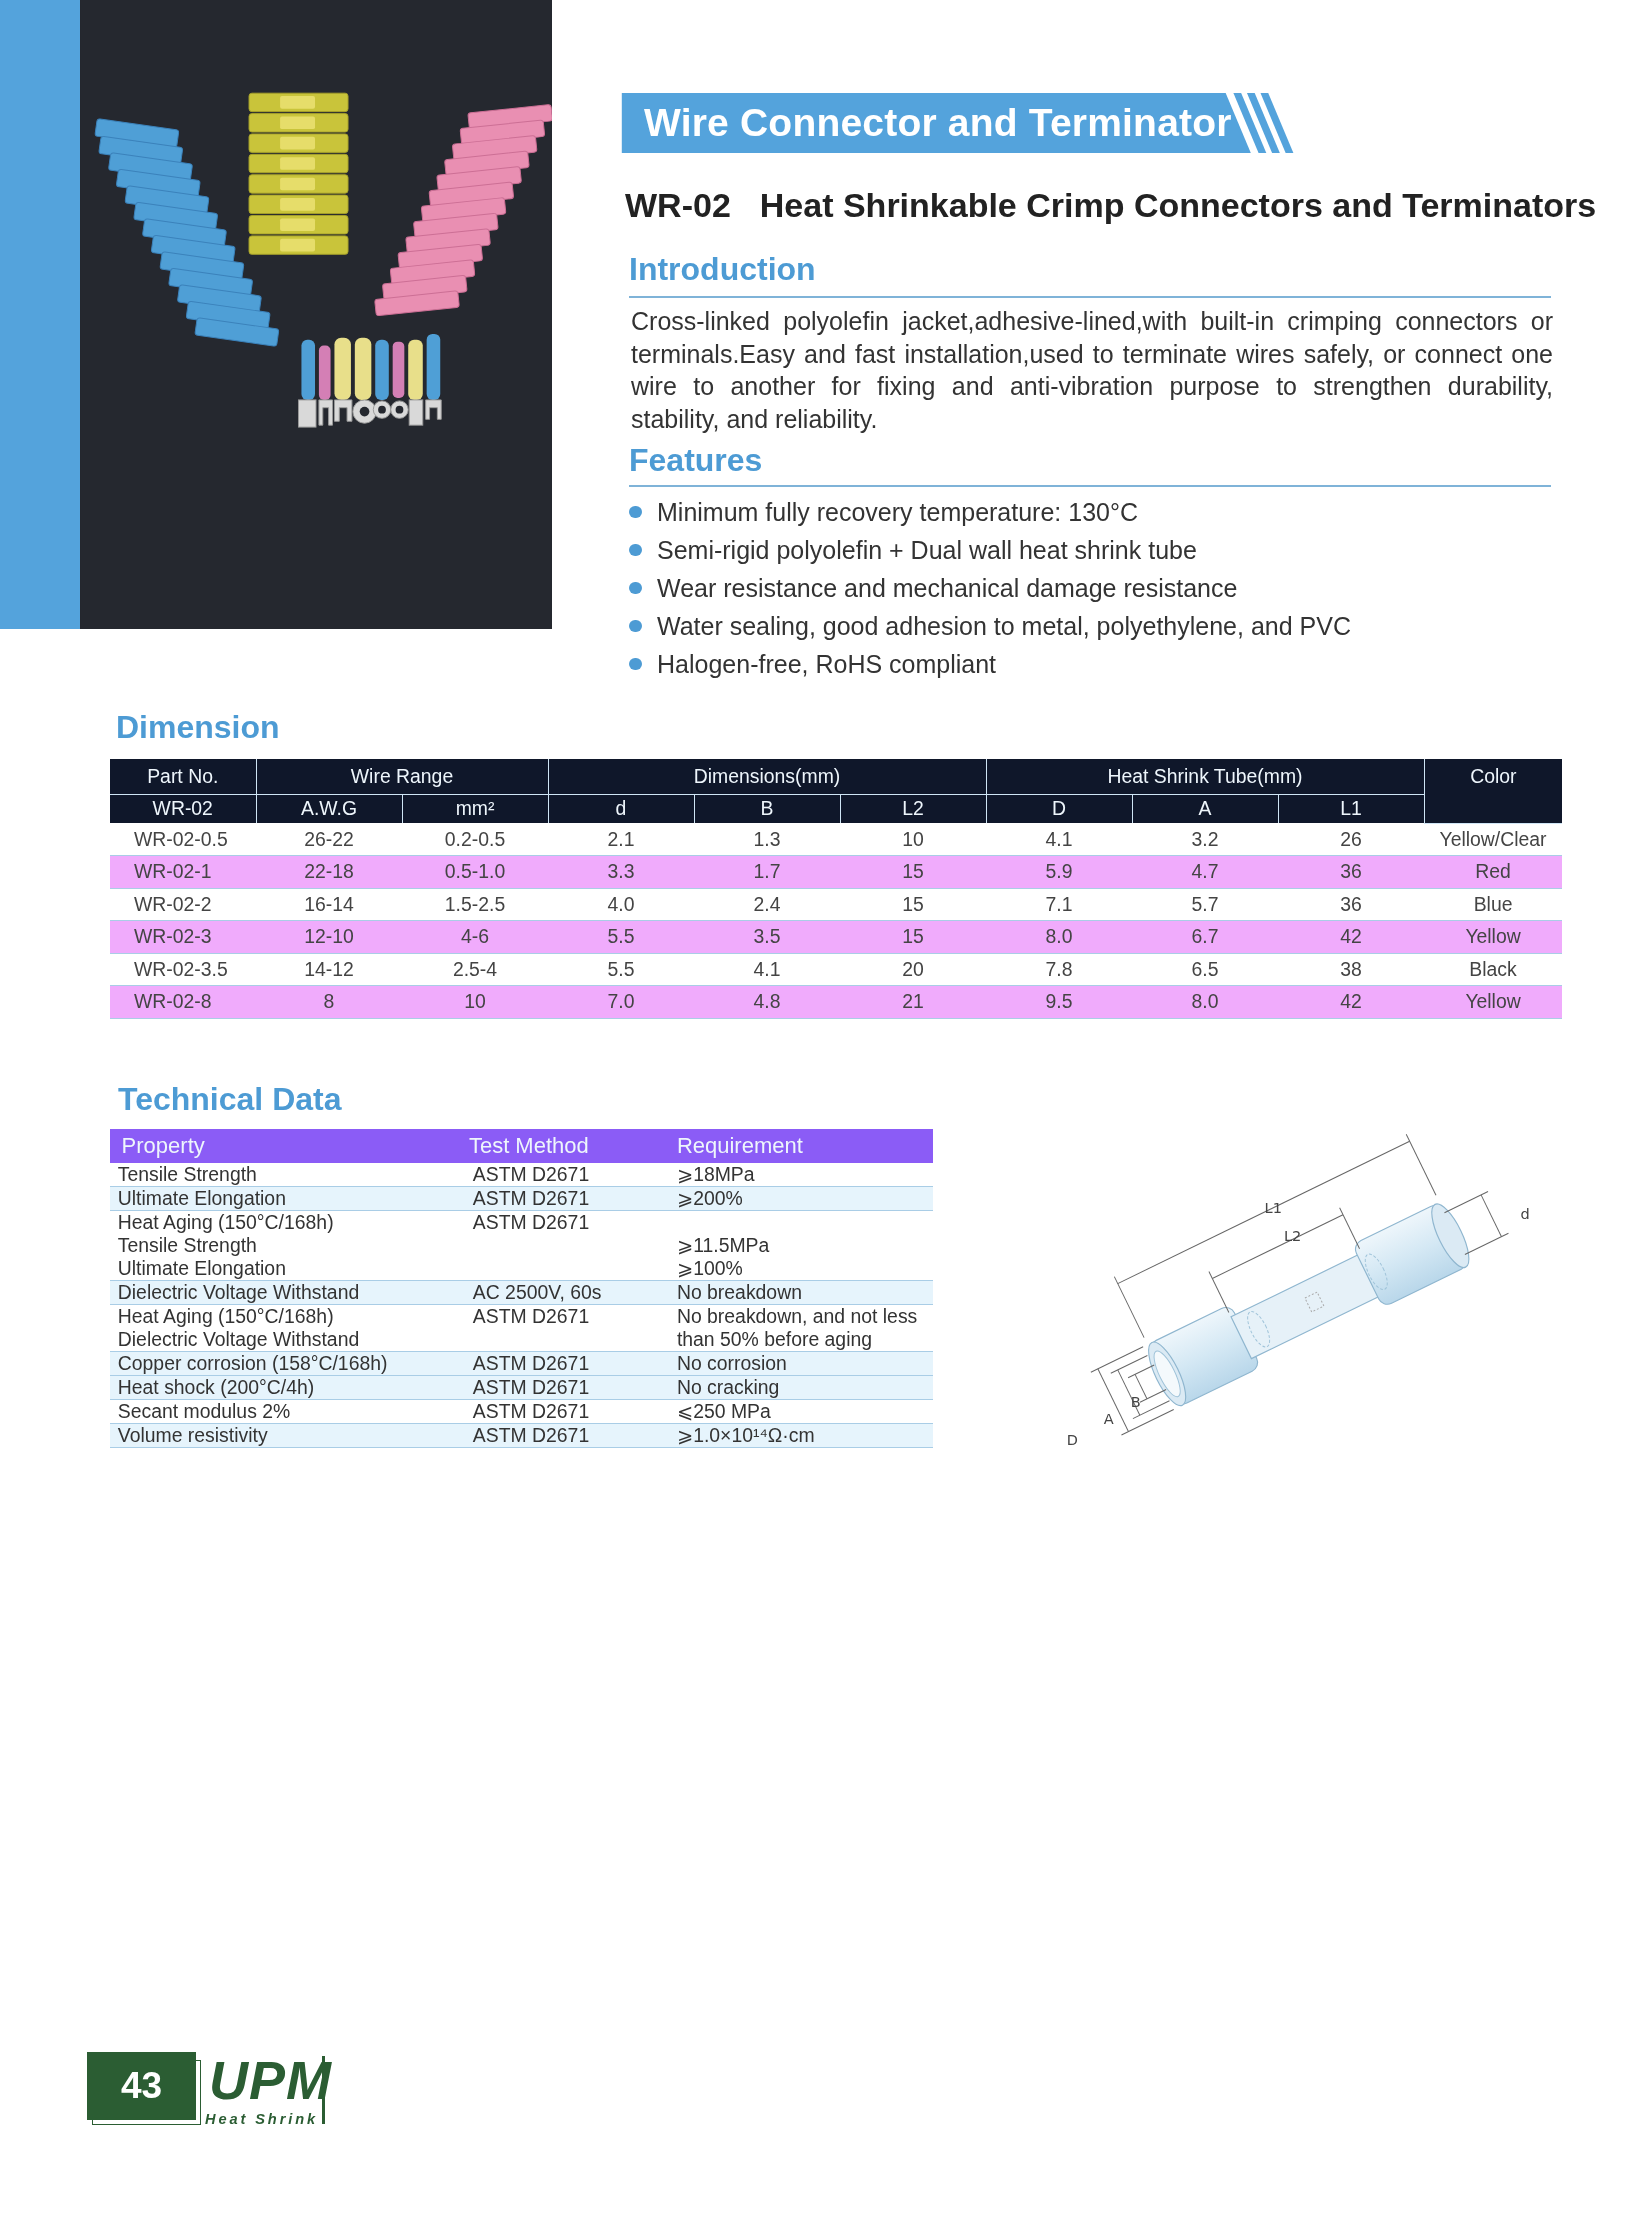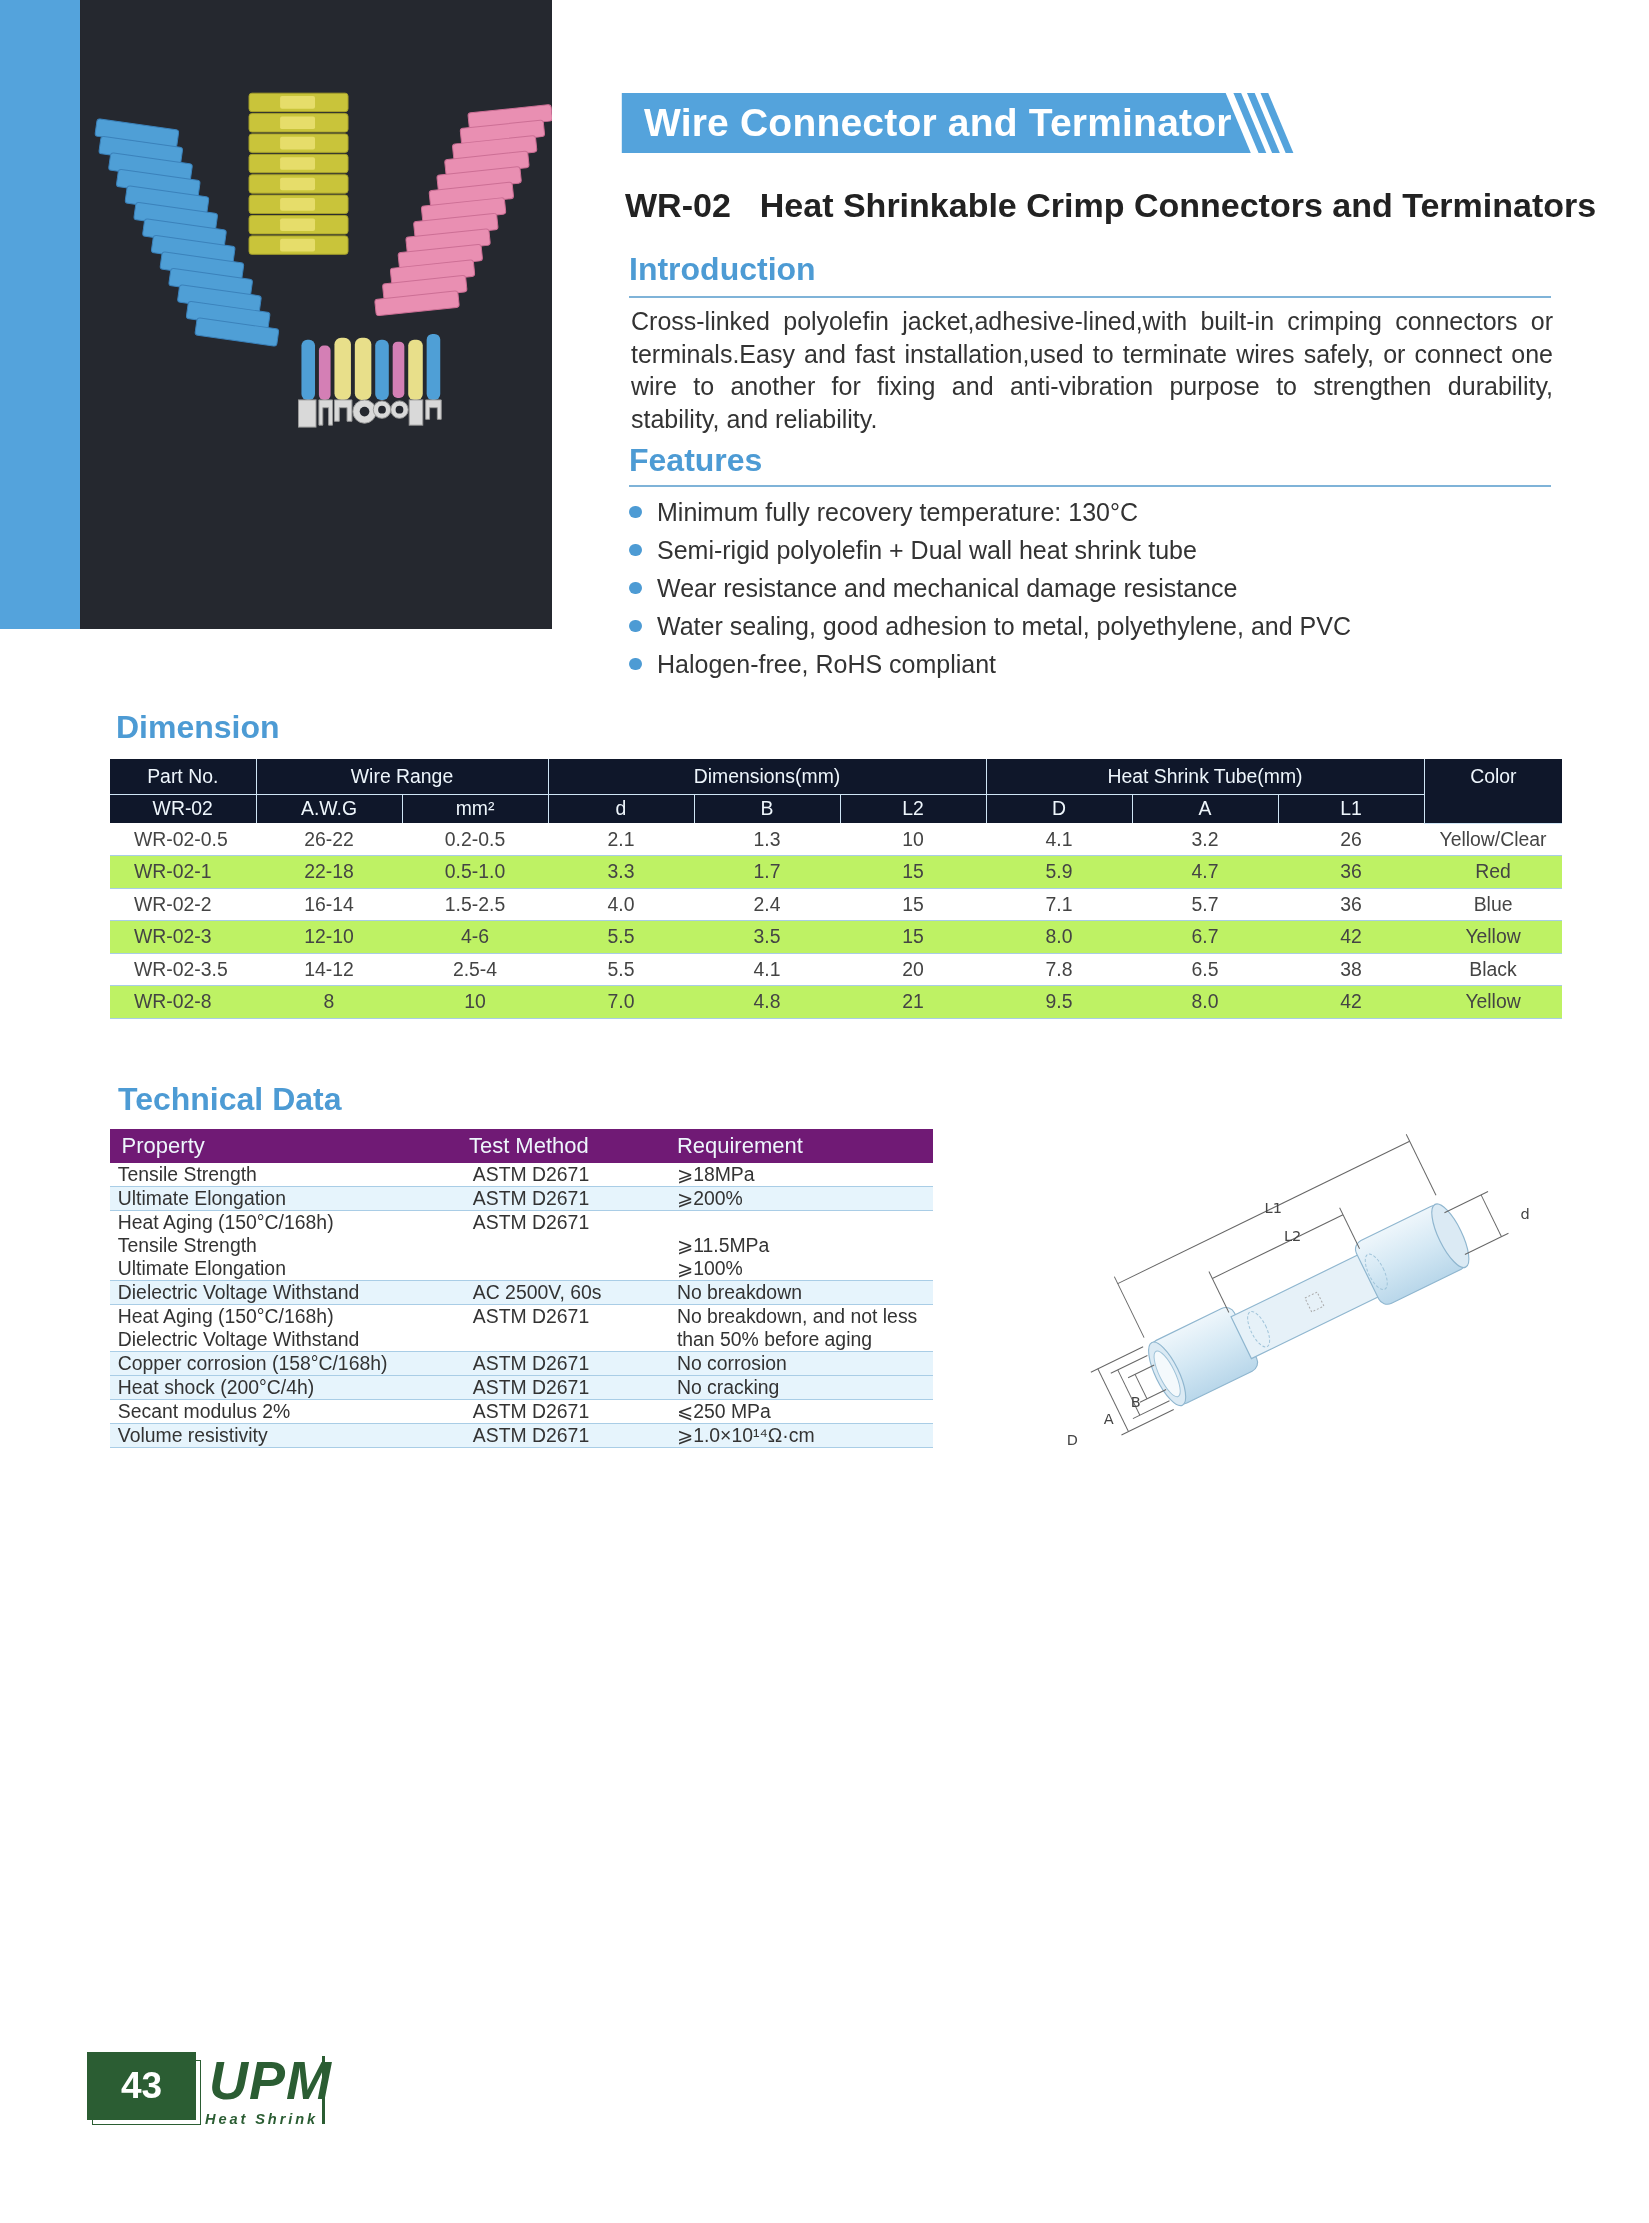--- a/index.html
+++ b/index.html
@@ -29,24 +29,24 @@
 
   table { border-collapse: collapse; position: absolute; }
   .dim-table { left: 110px; top: 759px; width: 1448px; table-layout: fixed; }
   .dim-table th { background: #0f172a; color: #eef6fc; font-weight: normal; font-size: 19.4px; text-align: center; border-left: 1px solid #cfe5f5; }
   .dim-table th:first-child { border-left: none; }
   .dim-table tr.h1 th { height: 35px; border-bottom: 1px solid #cfe5f5; }
   .dim-table tr.h2 th { height: 29px; }
   .dim-table th.pn { border-bottom: none; }
   .dim-table td { height: 32.5px; font-size: 19.4px; color: #444; text-align: center; border-bottom: 1.9px solid #a9cde6; }
   .dim-table td.part { text-align: left; padding-left: 24px; }
-  .dim-table tr.alt td { background: #bef264; }
+  .dim-table tr.alt td { background: #f0abfc; }
 
   .tech-table { left: 110px; top: 1129px; width: 823px; table-layout: fixed; }
-  .tech-table th { background: #701a75; color: #eef6fc; font-weight: normal; font-size: 22px; text-align: left; height: 34px; padding-left: 11.6px; }
+  .tech-table th { background: #8b5cf6; color: #eef6fc; font-weight: normal; font-size: 22px; text-align: left; height: 34px; padding-left: 11.6px; }
   .tech-table th.c2, .tech-table th.c3 { padding-left: 0; }
   .tech-table td { height: 16px; font-size: 19.4px; color: #333; text-align: left; padding-left: 7.8px; white-space: nowrap; }
   .tech-table td.c2, .tech-table td.c3 { padding-left: 0; }
   .tech-table tr.b td { border-bottom: 1.9px solid #a9cde6; }
   .tech-table tr.alt td { background: #e6f4fc; }
 
   .diagram { position: absolute; left: 1053px; top: 1130px; width: 495px; height: 349px; }
 
   .footer { position: absolute; left: 87px; top: 2052px; width: 252px; height: 78px; }
   .page-box-shadow { position: absolute; left: 4.9px; top: 7.8px; width: 109px; height: 65px; border: 1.9px solid #2b5d33; background: #fff; }

